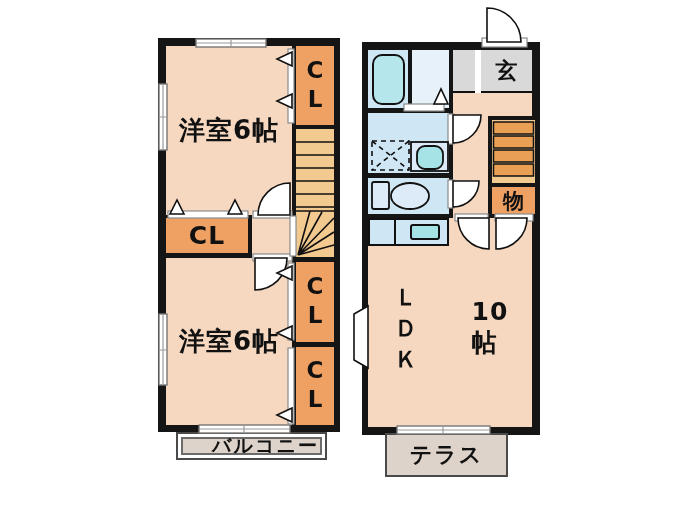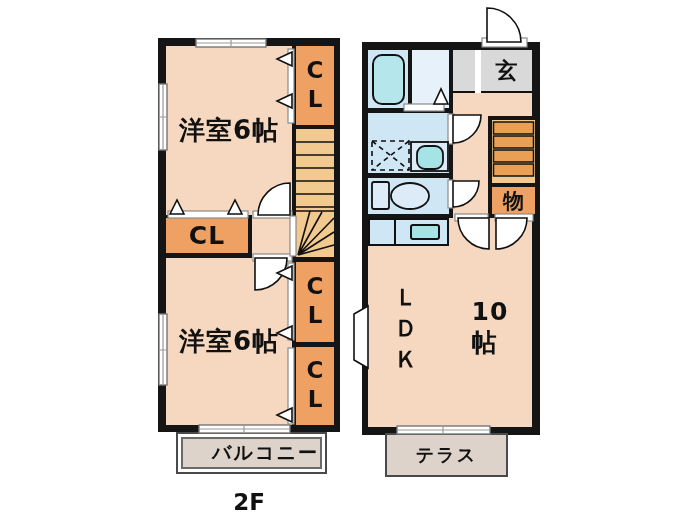--- a/index.html
+++ b/index.html
@@ -60,24 +60,23 @@
   <div class="abs room lbl room-lbl" style="left:166px;top:258px;width:126px;height:167px;">
     <span>洋室6帖</span>
   </div>
   <div class="abs closet" style="left:296px;top:262px;width:38px;height:80px;">
     <span class="vtxt">CL</span>
   </div>
   <div class="abs closet" style="left:296px;top:347px;width:38px;height:78px;">
     <span class="vtxt">CL</span>
   </div>
 
-  <div class="abs outdoor balcony-inner" style="left:176px;top:432px;width:151px;height:42px;padding-left:28px;">
+  <div class="abs outdoor balcony-inner" style="left:176px;top:432px;width:151px;height:28px;padding-left:28px;">
     <span class="outdoor-lbl lbl">バルコニー</span>
   </div>
-  <div class="abs floor-lbl" style="left:199px;top:489px;width:100px;">2F</div>
 
   <div class="abs wallbox" style="left:362px;top:42px;width:178px;height:393px;"></div>
 
   <div class="abs room" style="left:453px;top:50px;width:79px;height:168px;"></div>
   <div class="abs genkan" style="left:453px;top:50px;width:22px;height:43px;border-bottom:2px solid #111;"></div>
   <div class="abs" style="left:475px;top:50px;width:6px;height:43px;background:#fff;"></div>
   <div class="abs genkan lbl small-lbl" style="left:481px;top:50px;width:51px;height:43px;border-bottom:2px solid #111;">
     <span>玄</span>
   </div>
 
@@ -96,21 +95,21 @@
   <div class="abs kitchen" style="left:394px;top:218px;width:55px;height:28px;"></div>
   <div class="abs sinkdiv" style="left:410px;top:224px;width:30px;height:16px;"></div>
 
   <div class="abs wallbox" style="left:488px;top:116px;width:47px;height:102px;"></div>
   <div class="abs" style="left:492px;top:120px;width:43px;height:63px;background:var(--c-stairs);"></div>
   <div class="abs closet lbl" style="left:492px;top:187px;width:43px;height:27px;font-size:21px;">
     <span>物</span>
   </div>
 
   <div class="abs outdoor" style="left:385px;top:433px;width:123px;height:44px;">
-    <span class="lbl" style="font-size:18px;letter-spacing:2px;">テラス</span>
+    <span class="lbl" style="font-size:22px;letter-spacing:2px;">テラス</span>
   </div>
 
   <svg width="700" height="525" viewBox="0 0 700 525">
 
     <g>
       <path class="s-line" d="M296 142 H334 M296 155 H334 M296 168 H334 M296 181 H334 M296 194 H334 M296 207 H334"></path>
       <path class="s-line" d="M296 211 H334 M298 255 L310 211 M298 255 L322 212 M298 255 L334 218 M298 255 L334 232 M298 255 L334 245"></path>
     </g>
 
     <g>

